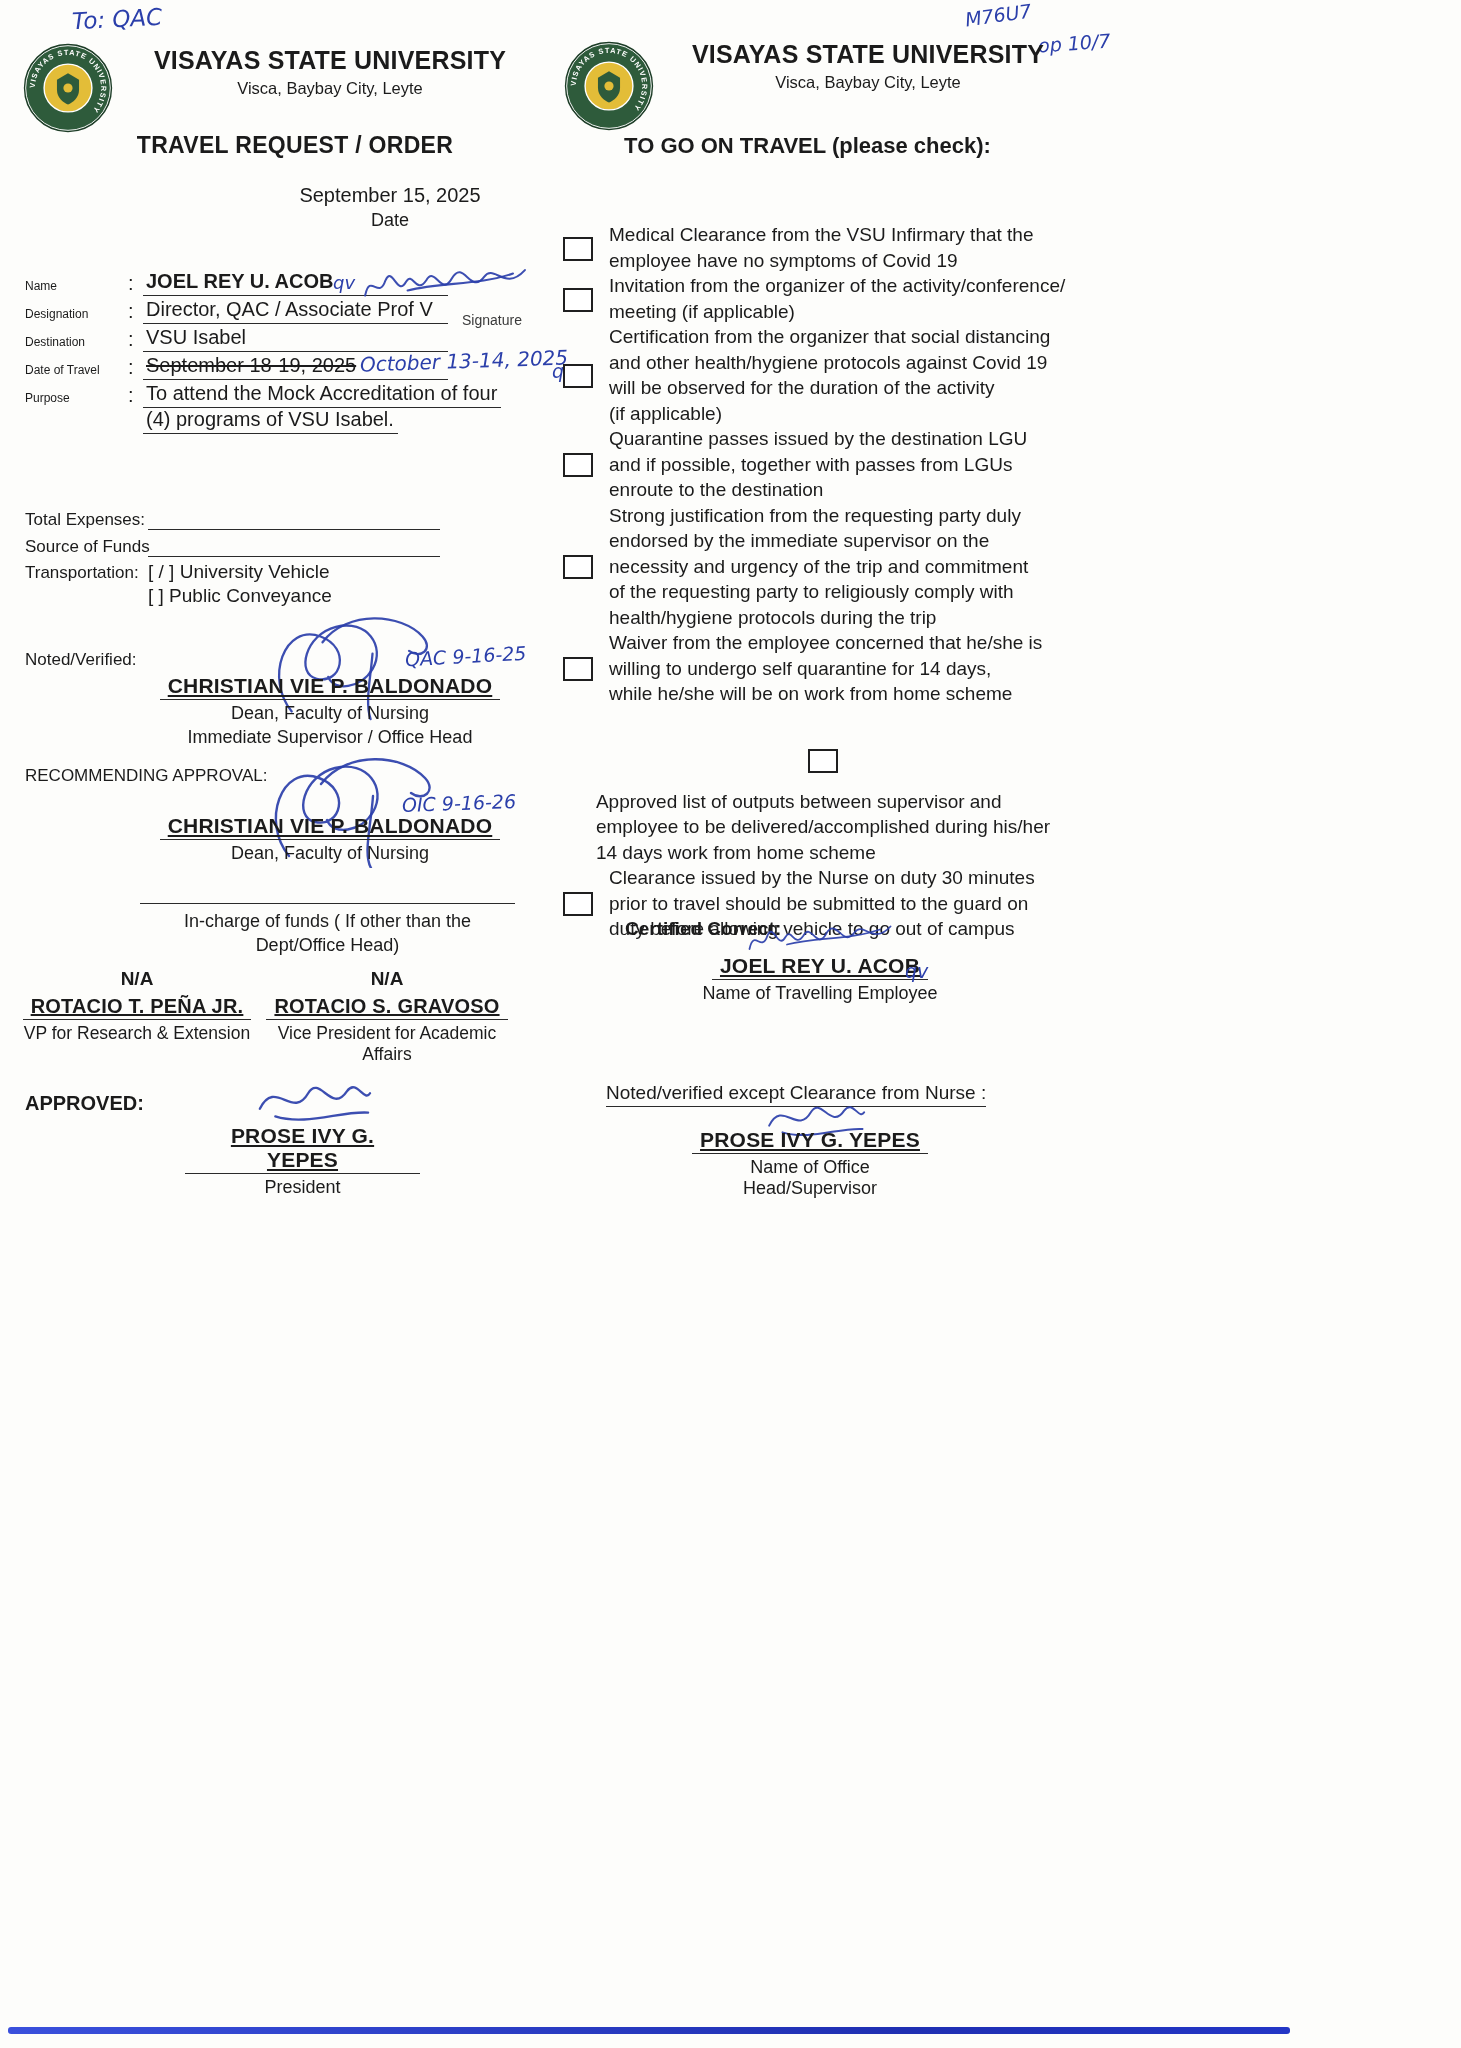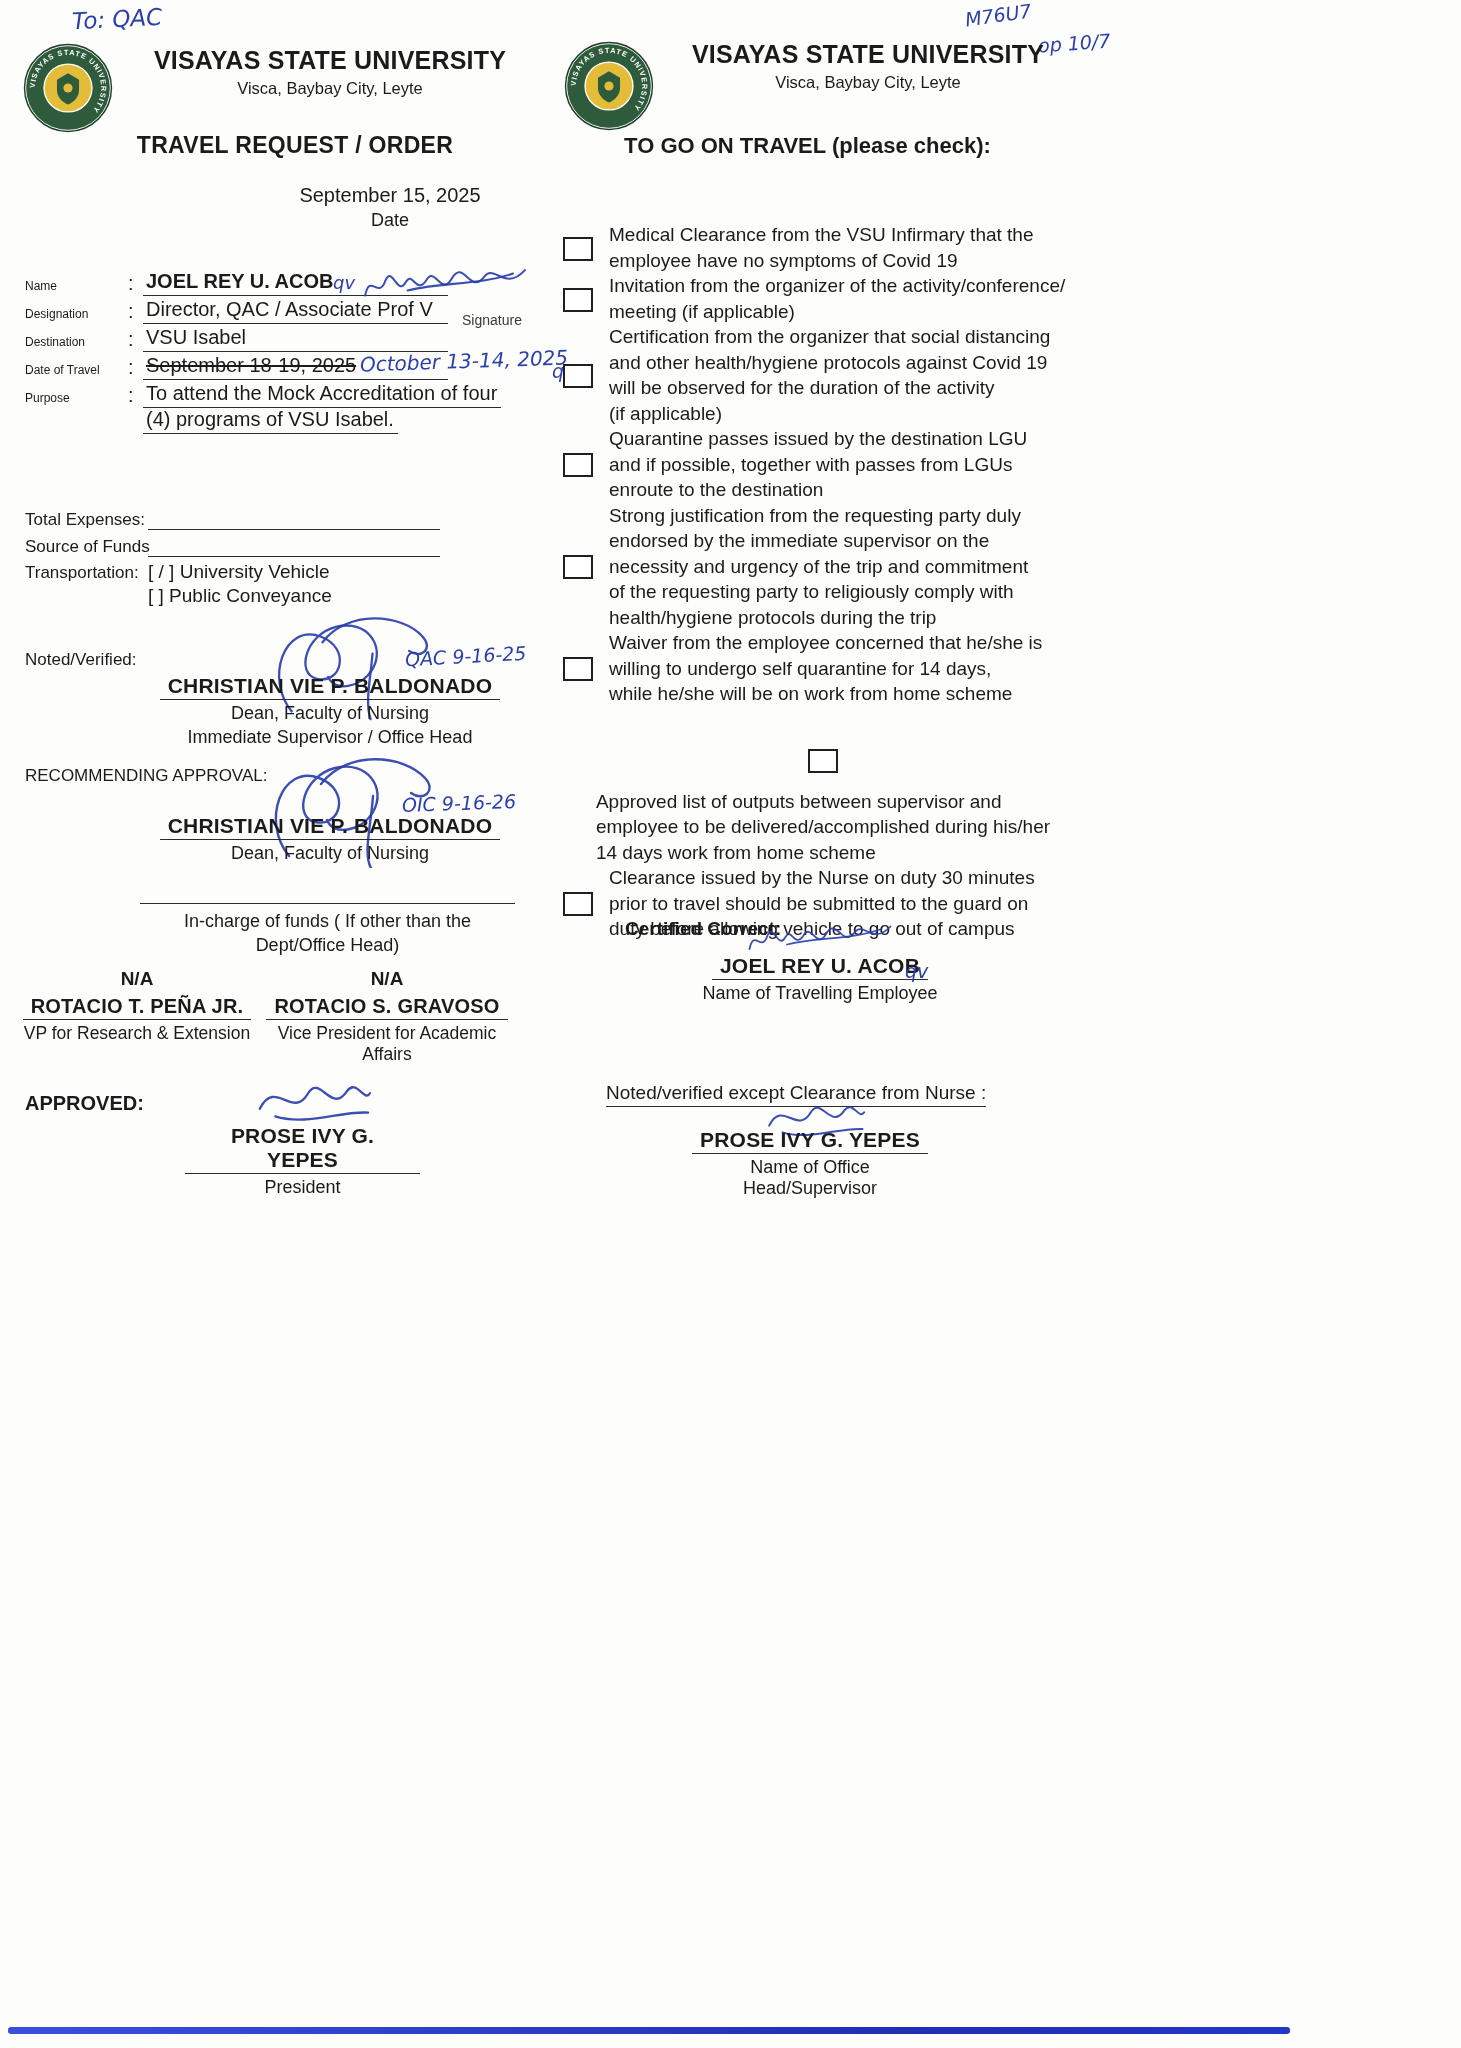--- a/index.html
+++ b/index.html
@@ -22,21 +22,21 @@
   
   .frow { position: absolute; left: 25px; display: flex; align-items: flex-end; font-size: 20px; }
   .flabel { width: 103px; font-size: 12px; padding-bottom: 3px; }
   .fcolon { width: 15px; padding-bottom: 1px; }
   .fvalue { display: inline-block; min-width: 305px; border-bottom: 1.6px solid #2a2a2a; padding: 0 4px 2px 3px; }
   .strike { text-decoration: line-through; text-decoration-thickness: 2px; }
   .blank-line { border-bottom: 1.6px solid #2a2a2a; }
   .small-label { font-size: 17px; }
   .opt { font-size: 19px; }
 
-  .sig-name { font-size: 21px; font-weight: 700; border-bottom: 1.7px solid #2a2a2a; display: inline-block; padding: 0 8px 1px; letter-spacing: .2px; }
+  .sig-name { font-size: 21px; font-weight: 700; border-bottom: 1.7px solid #2a2a2a; display: inline-block; padding: 0 8px 1px; letter-spacing: .2px; text-decoration: underline; }
   .caption { font-size: 18px; margin-top: 3px; }
 
   
   .checklist { position: absolute; left: 563px; top: 222px; width: 520px; }
   .check-item { display: flex; gap: 16px; align-items: center; }
   .checkbox { flex: 0 0 auto; width: 30px; height: 24px; border: 2.2px solid #1f1f1f; margin-top: 2px; background: #fff; }
   .check-text { font-size: 19px; line-height: 25.5px; white-space: pre-line; }
   .gap-before { margin-top: 40px; flex-direction: column; }
 
   

